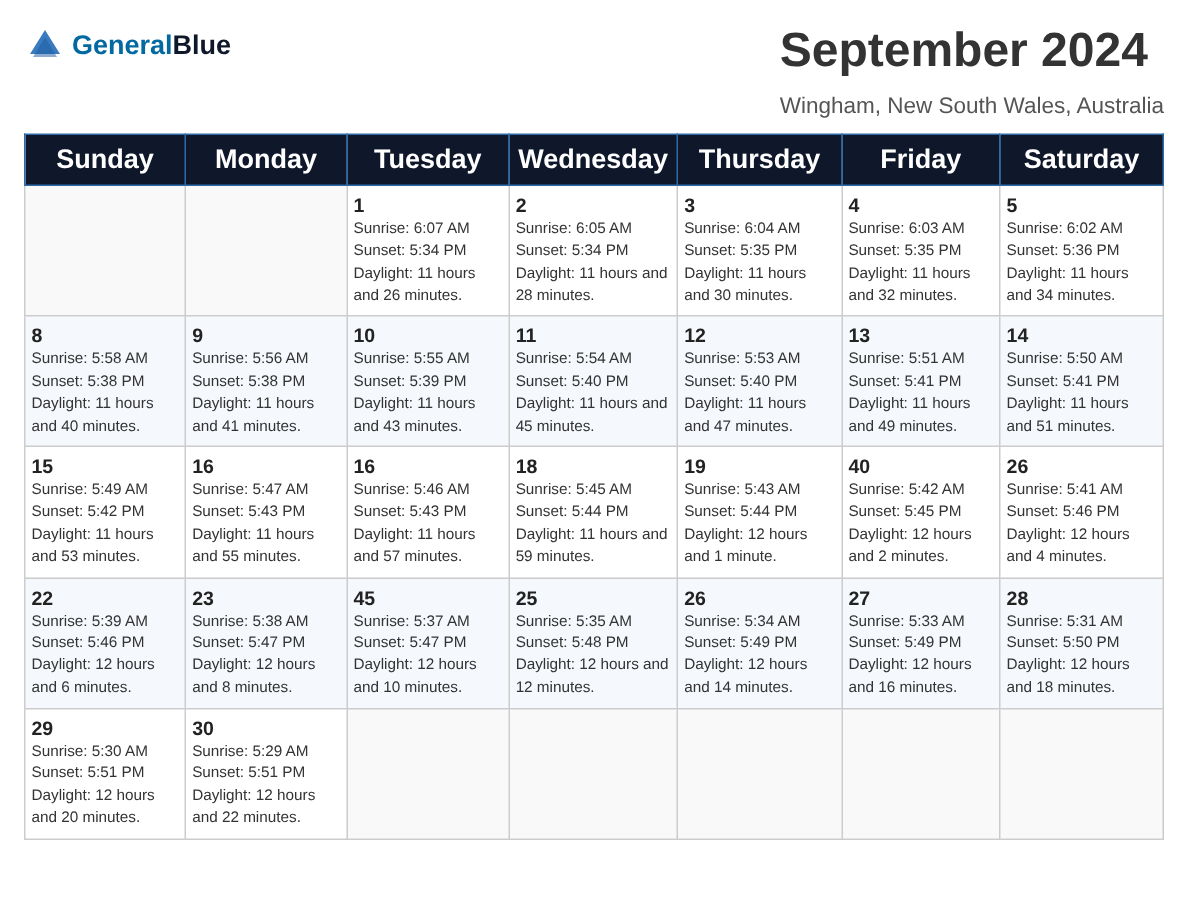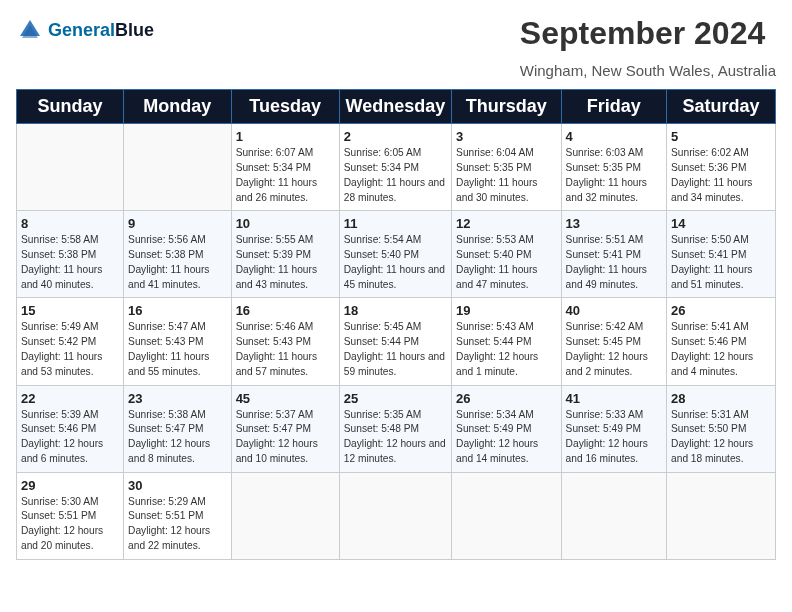--- a/index.html
+++ b/index.html
@@ -225,21 +225,21 @@
         </td>
         <td>
           <span class="day-num">25</span>
           <div class="day-detail">Sunrise: 5:35 AM<br>Sunset: 5:48 PM<br>Daylight: 12 hours and 12 minutes.</div>
         </td>
         <td>
           <span class="day-num">26</span>
           <div class="day-detail">Sunrise: 5:34 AM<br>Sunset: 5:49 PM<br>Daylight: 12 hours and 14 minutes.</div>
         </td>
         <td>
-          <span class="day-num">41</span>
+          <span class="day-num">27</span>
           <div class="day-detail">Sunrise: 5:33 AM<br>Sunset: 5:49 PM<br>Daylight: 12 hours and 16 minutes.</div>
         </td>
         <td>
           <span class="day-num">28</span>
           <div class="day-detail">Sunrise: 5:31 AM<br>Sunset: 5:50 PM<br>Daylight: 12 hours and 18 minutes.</div>
         </td>
       </tr>
       <tr>
         <td>
           <span class="day-num">29</span>

